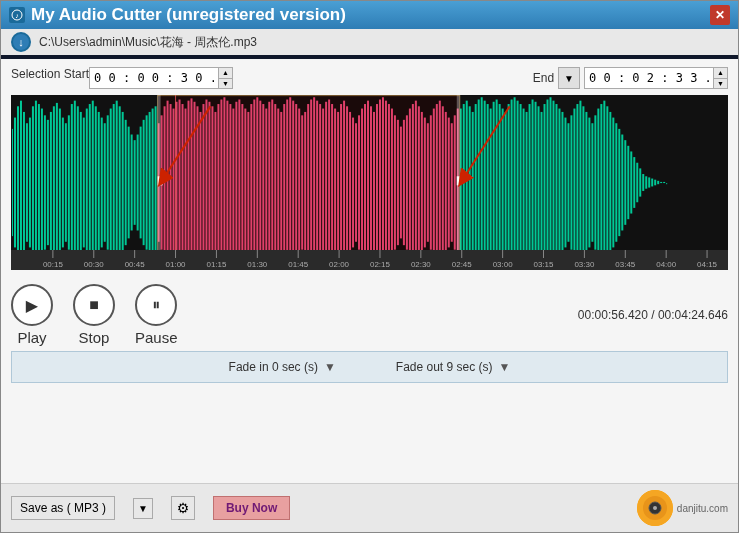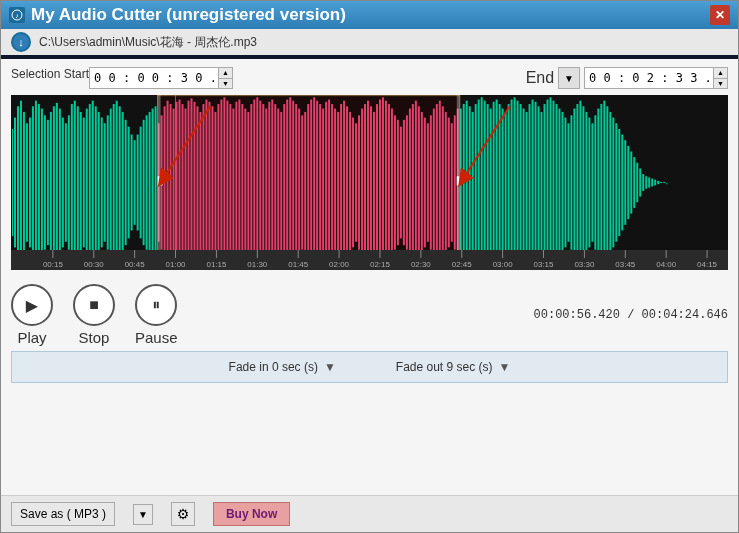--- a/index.html
+++ b/index.html
@@ -133,21 +133,21 @@
       line-height: 1;
     }
     .spinner-up { border-bottom: 1px solid #aaa; }
     .end-dropdown {
       display: flex;
       align-items: center;
       gap: 4px;
       margin-left: auto;
     }
     .end-label {
-      font-size: 16px;
+      font-size: 12px;
       color: #333;
     }
     .dropdown-arrow {
       background: #e0e0e0;
       border: 1px solid #aaa;
       padding: 2px 5px;
       cursor: pointer;
       font-size: 10px;
       height: 22px;
       display: flex;
@@ -203,21 +203,21 @@
       color: #333;
     }
     .btn-label {
       font-size: 15px;
       color: #333;
     }
     .time-display {
       margin-left: auto;
       font-size: 12px;
       color: #333;
-      font-family: Liberation Mono, monospace;
+      font-family: Liberation Sans, sans-serif;
     }
     
     .fade-row {
       display: flex;
       align-items: center;
       background: #e0eaf0;
       border: 1px solid #b0c8d8;
       padding: 8px 20px;
       margin-bottom: 8px;
       flex-shrink: 0;
@@ -718,14 +718,25 @@
         <span class="fade-arrow">▼</span>
       </div>
     </div>
   </div>
 
   <div class="bottom-bar">
     <button class="save-btn">Save as ( MP3 )</button>
     <div class="save-dropdown">▼</div>
     <div class="gear-btn">⚙</div>
     <button class="buy-btn">Buy Now</button>
+    <div class="watermark">
+      <div class="watermark-logo">
+        <svg width="36" height="36" viewBox="0 0 36 36">
+          <circle cx="18" cy="18" r="18" fill="#f5a623"></circle>
+          <circle cx="18" cy="18" r="12" fill="#e8941a"></circle>
+          <circle cx="18" cy="18" r="6" fill="#333" stroke="#555" stroke-width="1"></circle>
+          <circle cx="18" cy="18" r="2" fill="#aaa"></circle>
+        </svg>
+      </div>
+      <span style="font-size:10px;color:#666;">danjitu.com</span>
+    </div>
   </div>
 </div>
 
 </body></html>

